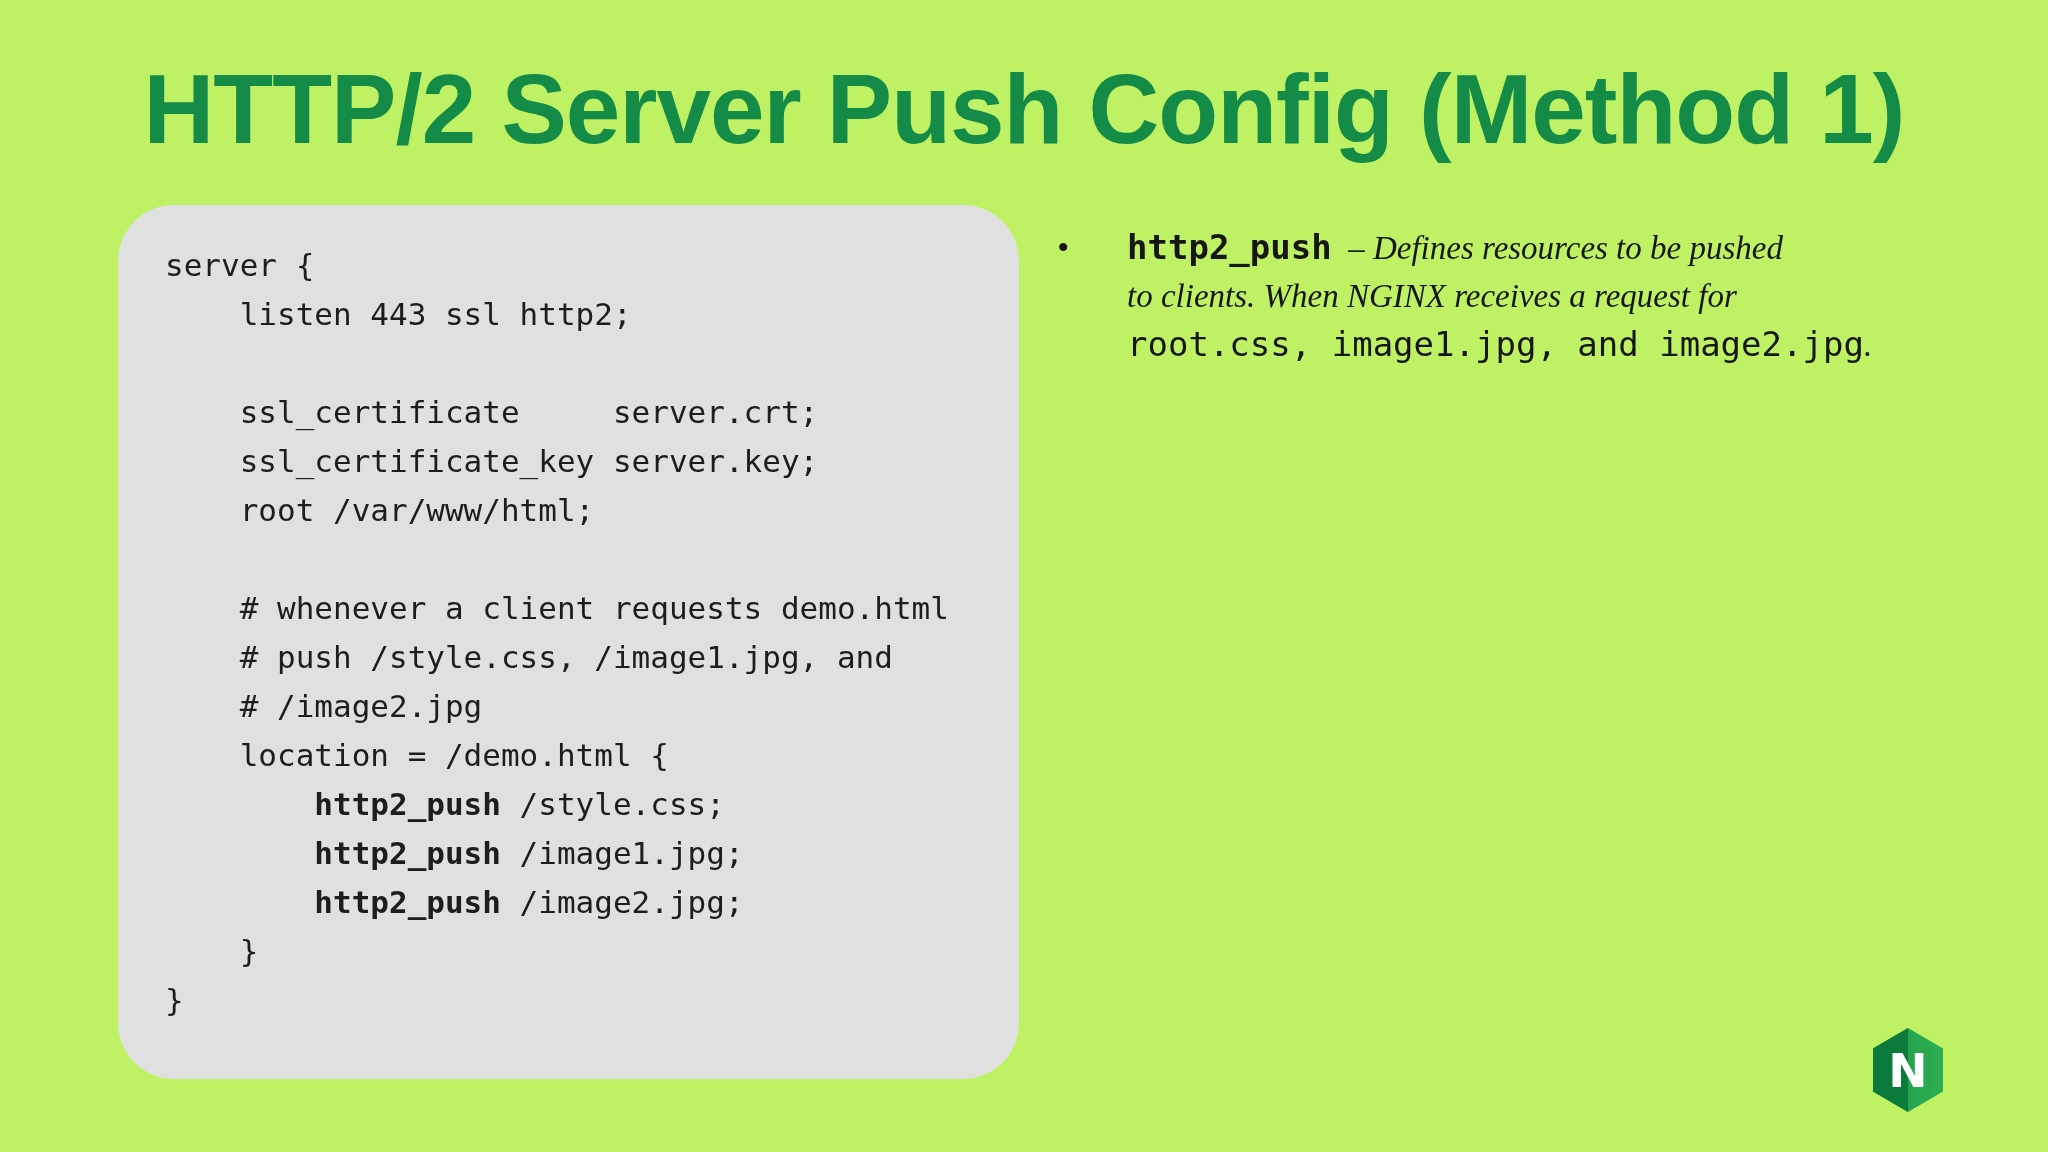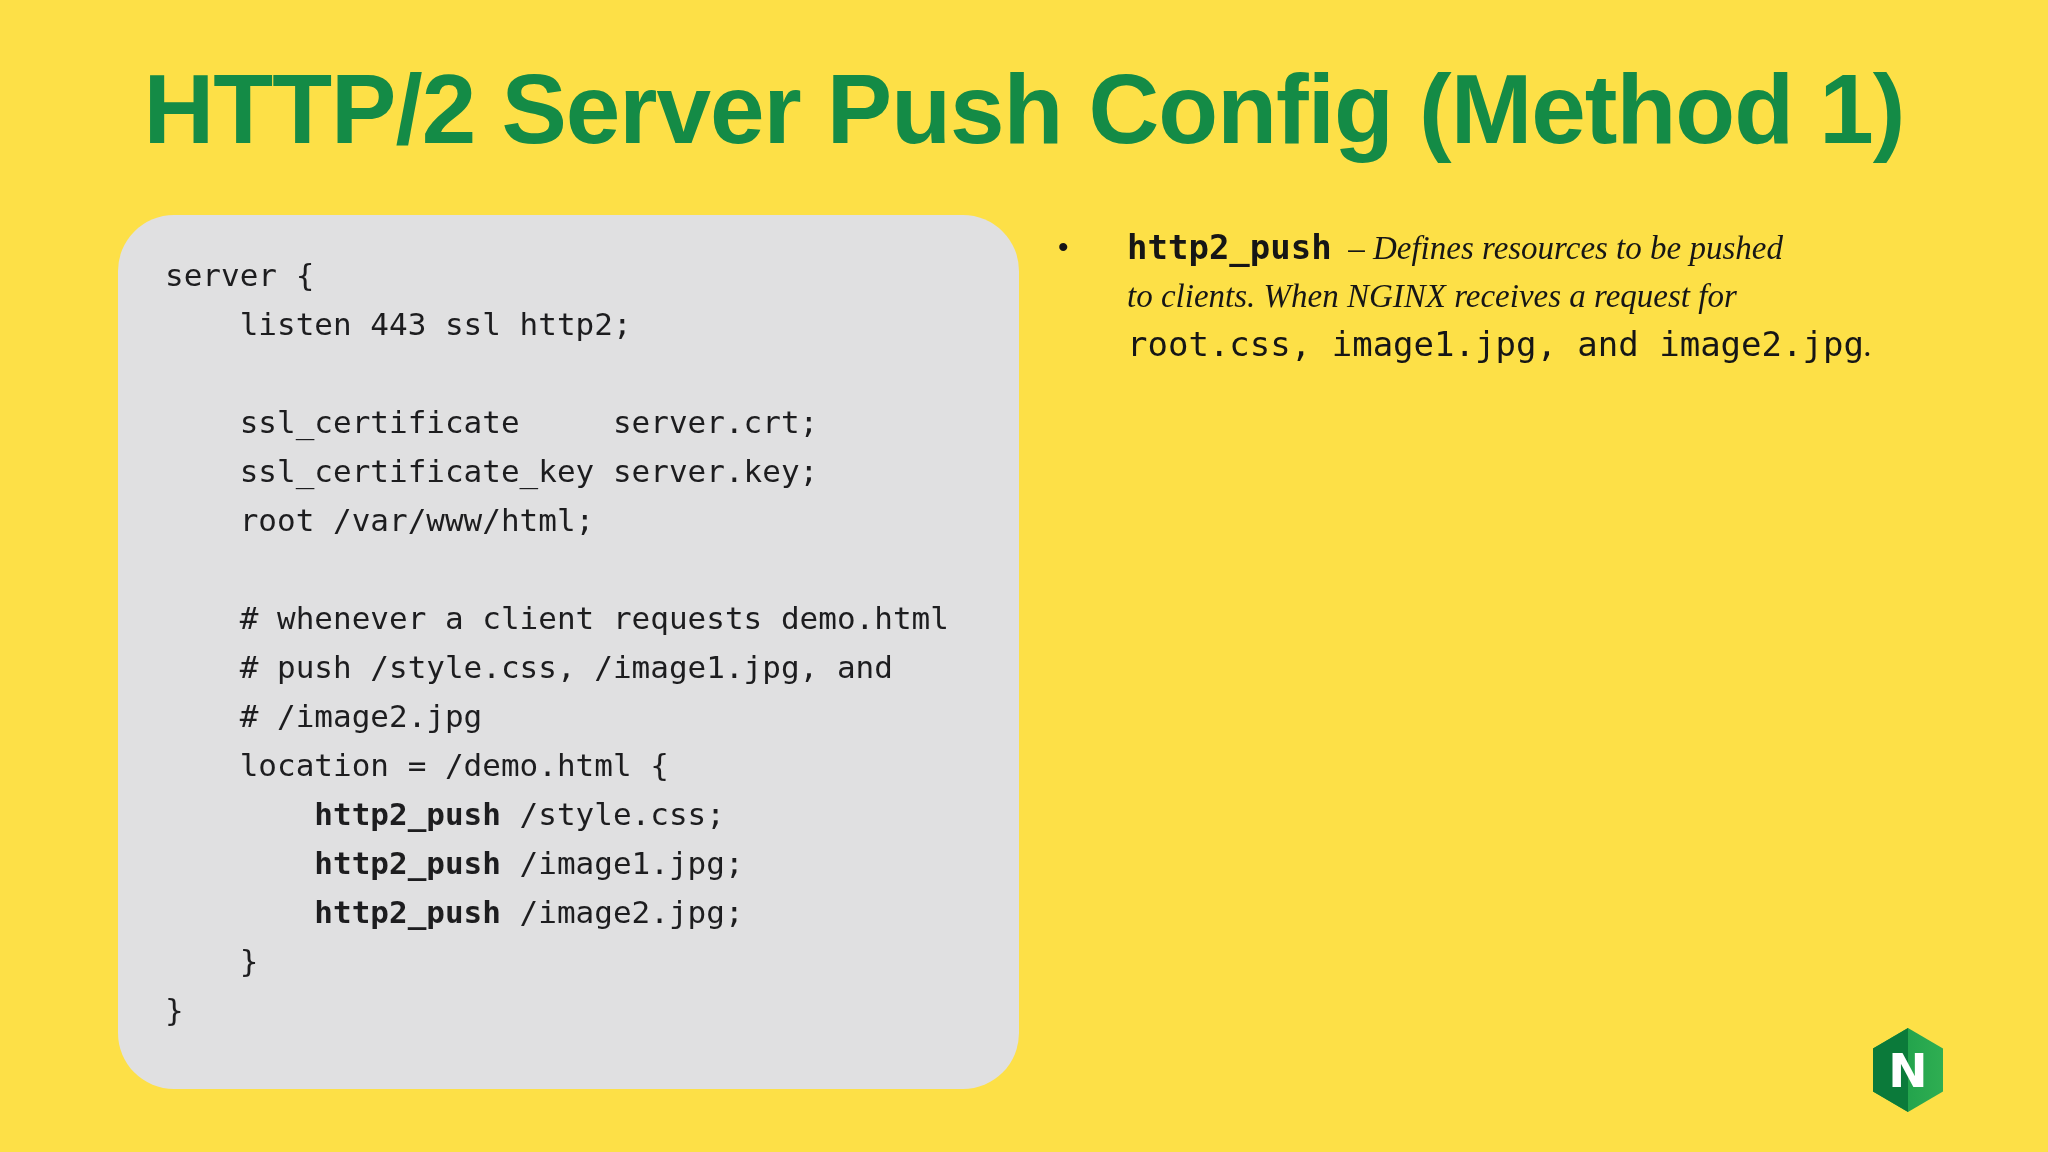--- a/index.html
+++ b/index.html
@@ -4,21 +4,21 @@
 <style>
   html, body {
     margin: 0;
     padding: 0;
     background: #ffffff;
   }
   .slide {
     position: relative;
     width: 2048px;
     height: 1152px;
-    background: #fde047;
+    background: #bef264;
     overflow: hidden;
     font-family: "Liberation Sans", sans-serif;
   }
   .title {
     position: absolute;
     top: 52px;
     left: 0;
     width: 2048px;
     margin: 0;
     text-align: center;
@@ -26,21 +26,21 @@
     font-size: 98px;
     font-weight: bold;
     letter-spacing: -1px;
     line-height: 115px;
     color: #148b46;
     white-space: nowrap;
   }
   .code-panel {
     position: absolute;
     left: 118px;
-    top: 215px;
+    top: 205px;
     width: 901px;
     height: 874px;
     background: #e0e0e1;
     border-radius: 56px;
     box-sizing: border-box;
     padding: 36px 28px 4px 47px;
   }
   .code {
     margin: 0;
     font-family: "DejaVu Sans Mono", monospace;

